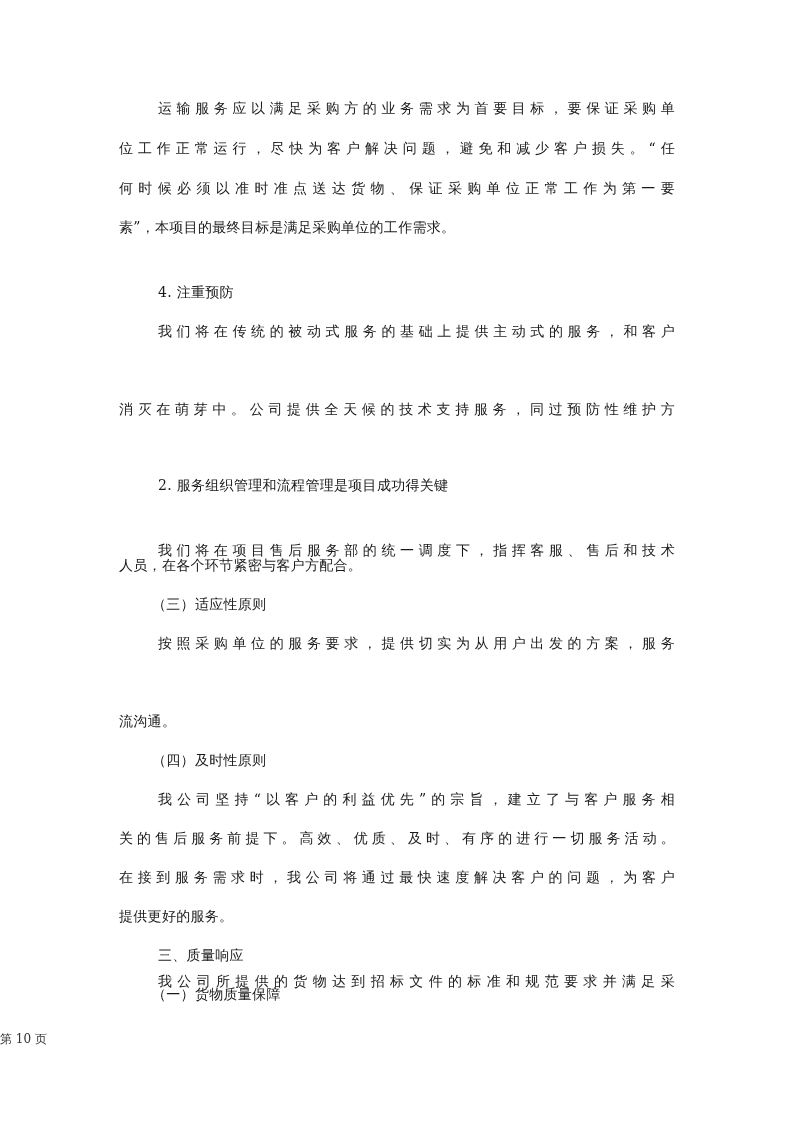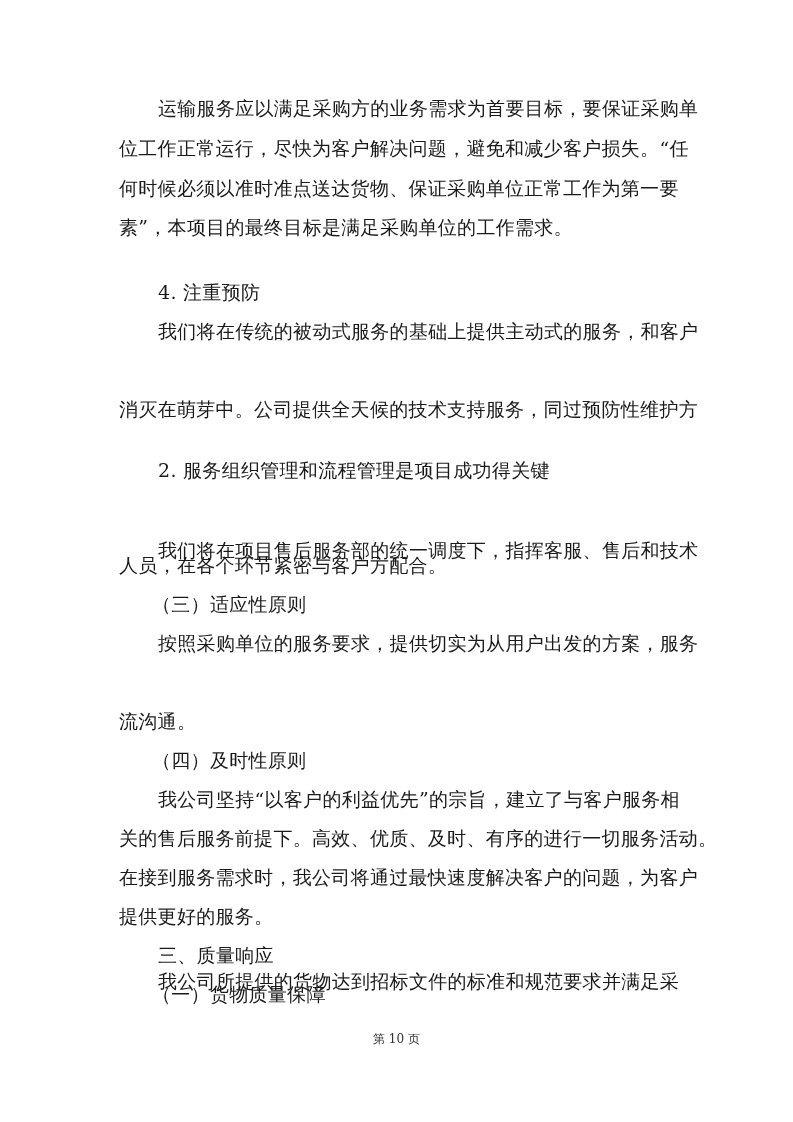--- a/index.html
+++ b/index.html
@@ -21,57 +21,57 @@
       top: 0;
       width: 793px;
       height: 1122px;
       background: #ffffff;
     }
     .line {
       position: absolute;
       left: 119px;
       width: 556px;
       height: 24px;
-      font-size: 19px;
+      font-size: 14px;
       line-height: 24px;
       white-space: nowrap;
       letter-spacing: 0.3px;
     }
     .line.indent {
       left: 158px;
       width: 517px;
     }
     .line.justify {
       text-align: justify;
       text-align-last: justify;
     }
     .footer {
       position: absolute;
       left: 0;
       width: 793px;
       top: 1031px;
-      text-align: center;
+      text-align: left;
       font-size: 12px;
       line-height: 16px;
       color: #333333;
       font-family: "DejaVu Serif", "Liberation Serif", serif;
     }
   </style>
 </head>
 <body>
 
 <div class="page">
   <div class="line indent justify" style="top:96px">运输服务应以满足采购方的业务需求为首要目标，要保证采购单</div>
   <div class="line justify" style="top:176px">何时候必须以准时准点送达货物、保证采购单位正常工作为第一要</div>
   <div class="line justify" style="top:136px">位工作正常运行，尽快为客户解决问题，避免和减少客户损失。“任</div>
   <div class="line" style="top:215px">素”，本项目的最终目标是满足采购单位的工作需求。</div>
   <div class="line indent" style="top:280px">4. 注重预防</div>
   <div class="line indent justify" style="top:319px">我们将在传统的被动式服务的基础上提供主动式的服务，和客户</div>
   <div class="line justify" style="top:397px">消灭在萌芽中。公司提供全天候的技术支持服务，同过预防性维护方</div>
-  <div class="line indent" style="top:458px">2. 服务组织管理和流程管理是项目成功得关键</div>
+  <div class="line indent" style="top:473px">2. 服务组织管理和流程管理是项目成功得关键</div>
   <div class="line indent justify" style="top:538px">我们将在项目售后服务部的统一调度下，指挥客服、售后和技术</div>
   <div class="line" style="top:553px">人员，在各个环节紧密与客户方配合。</div>
   <div class="line indent" style="top:592px; left:152px">（三）适应性原则</div>
   <div class="line indent justify" style="top:631px">按照采购单位的服务要求，提供切实为从用户出发的方案，服务</div>
   <div class="line" style="top:709px">流沟通。</div>
   <div class="line indent" style="top:748px; left:152px">（四）及时性原则</div>
   <div class="line indent justify" style="top:787px">我公司坚持“以客户的利益优先”的宗旨，建立了与客户服务相</div>
   <div class="line justify" style="top:826px">关的售后服务前提下。高效、优质、及时、有序的进行一切服务活动。</div>
   <div class="line justify" style="top:865px">在接到服务需求时，我公司将通过最快速度解决客户的问题，为客户</div>
   <div class="line" style="top:904px">提供更好的服务。</div>

